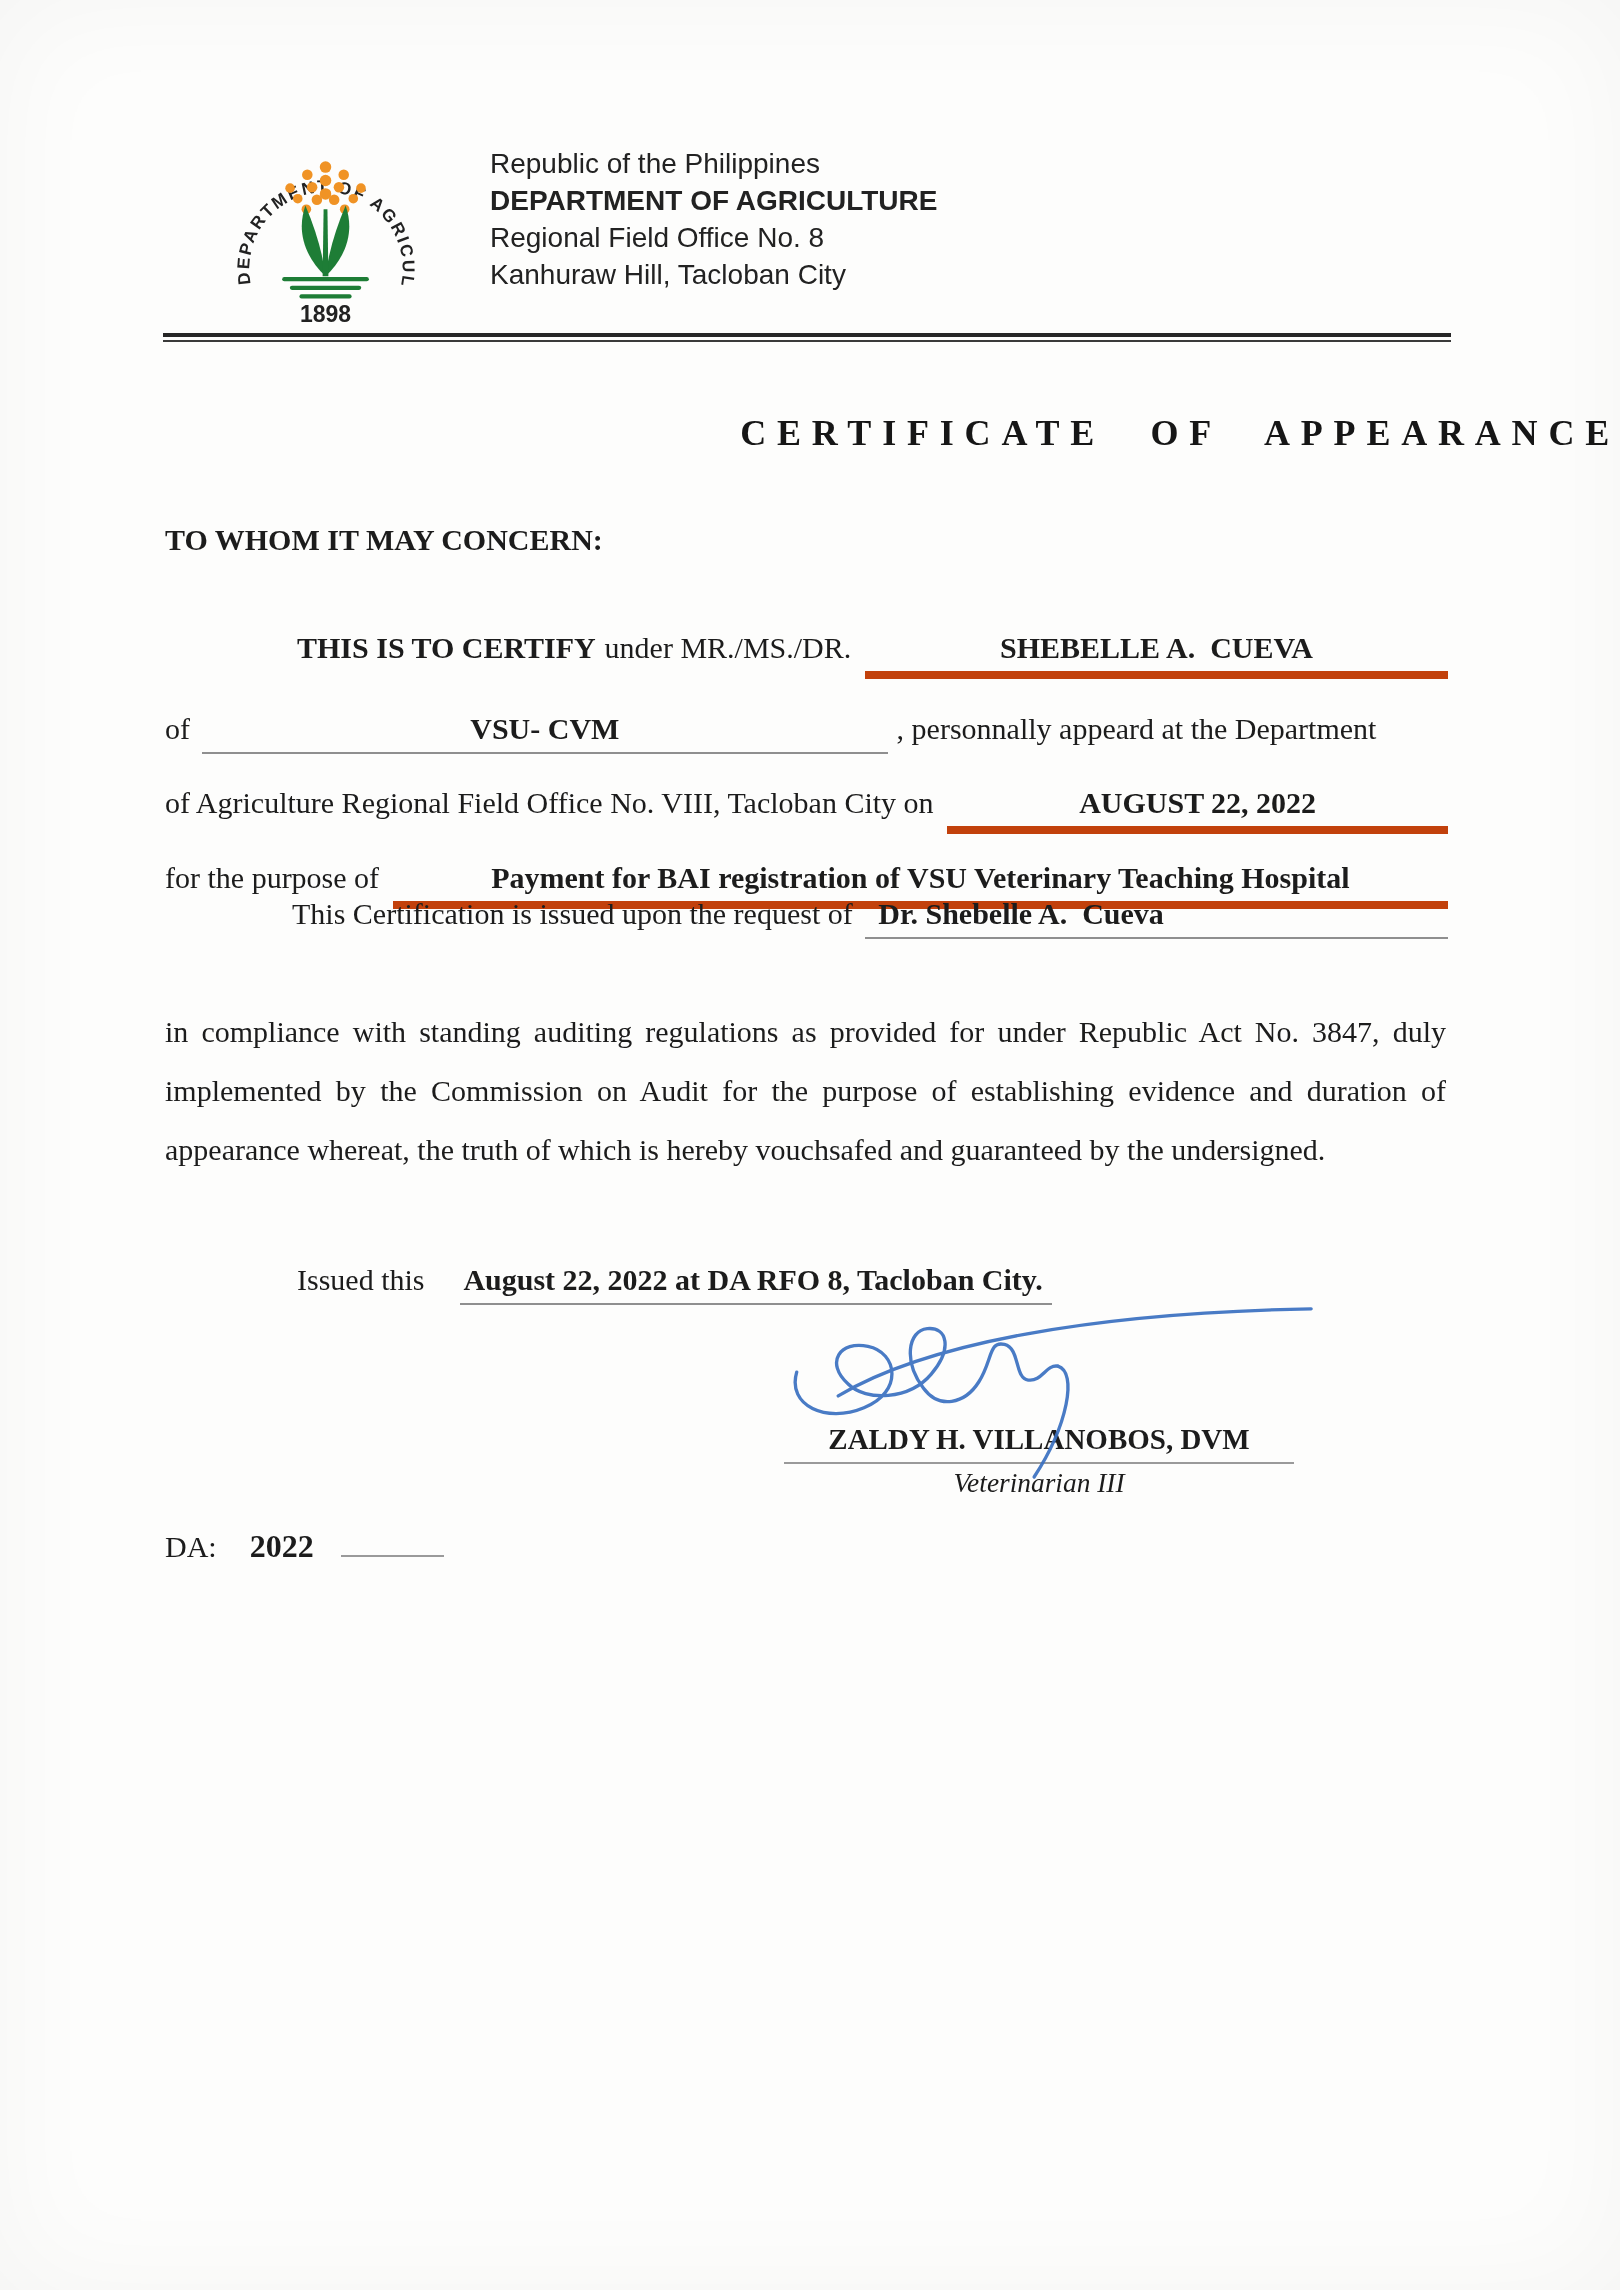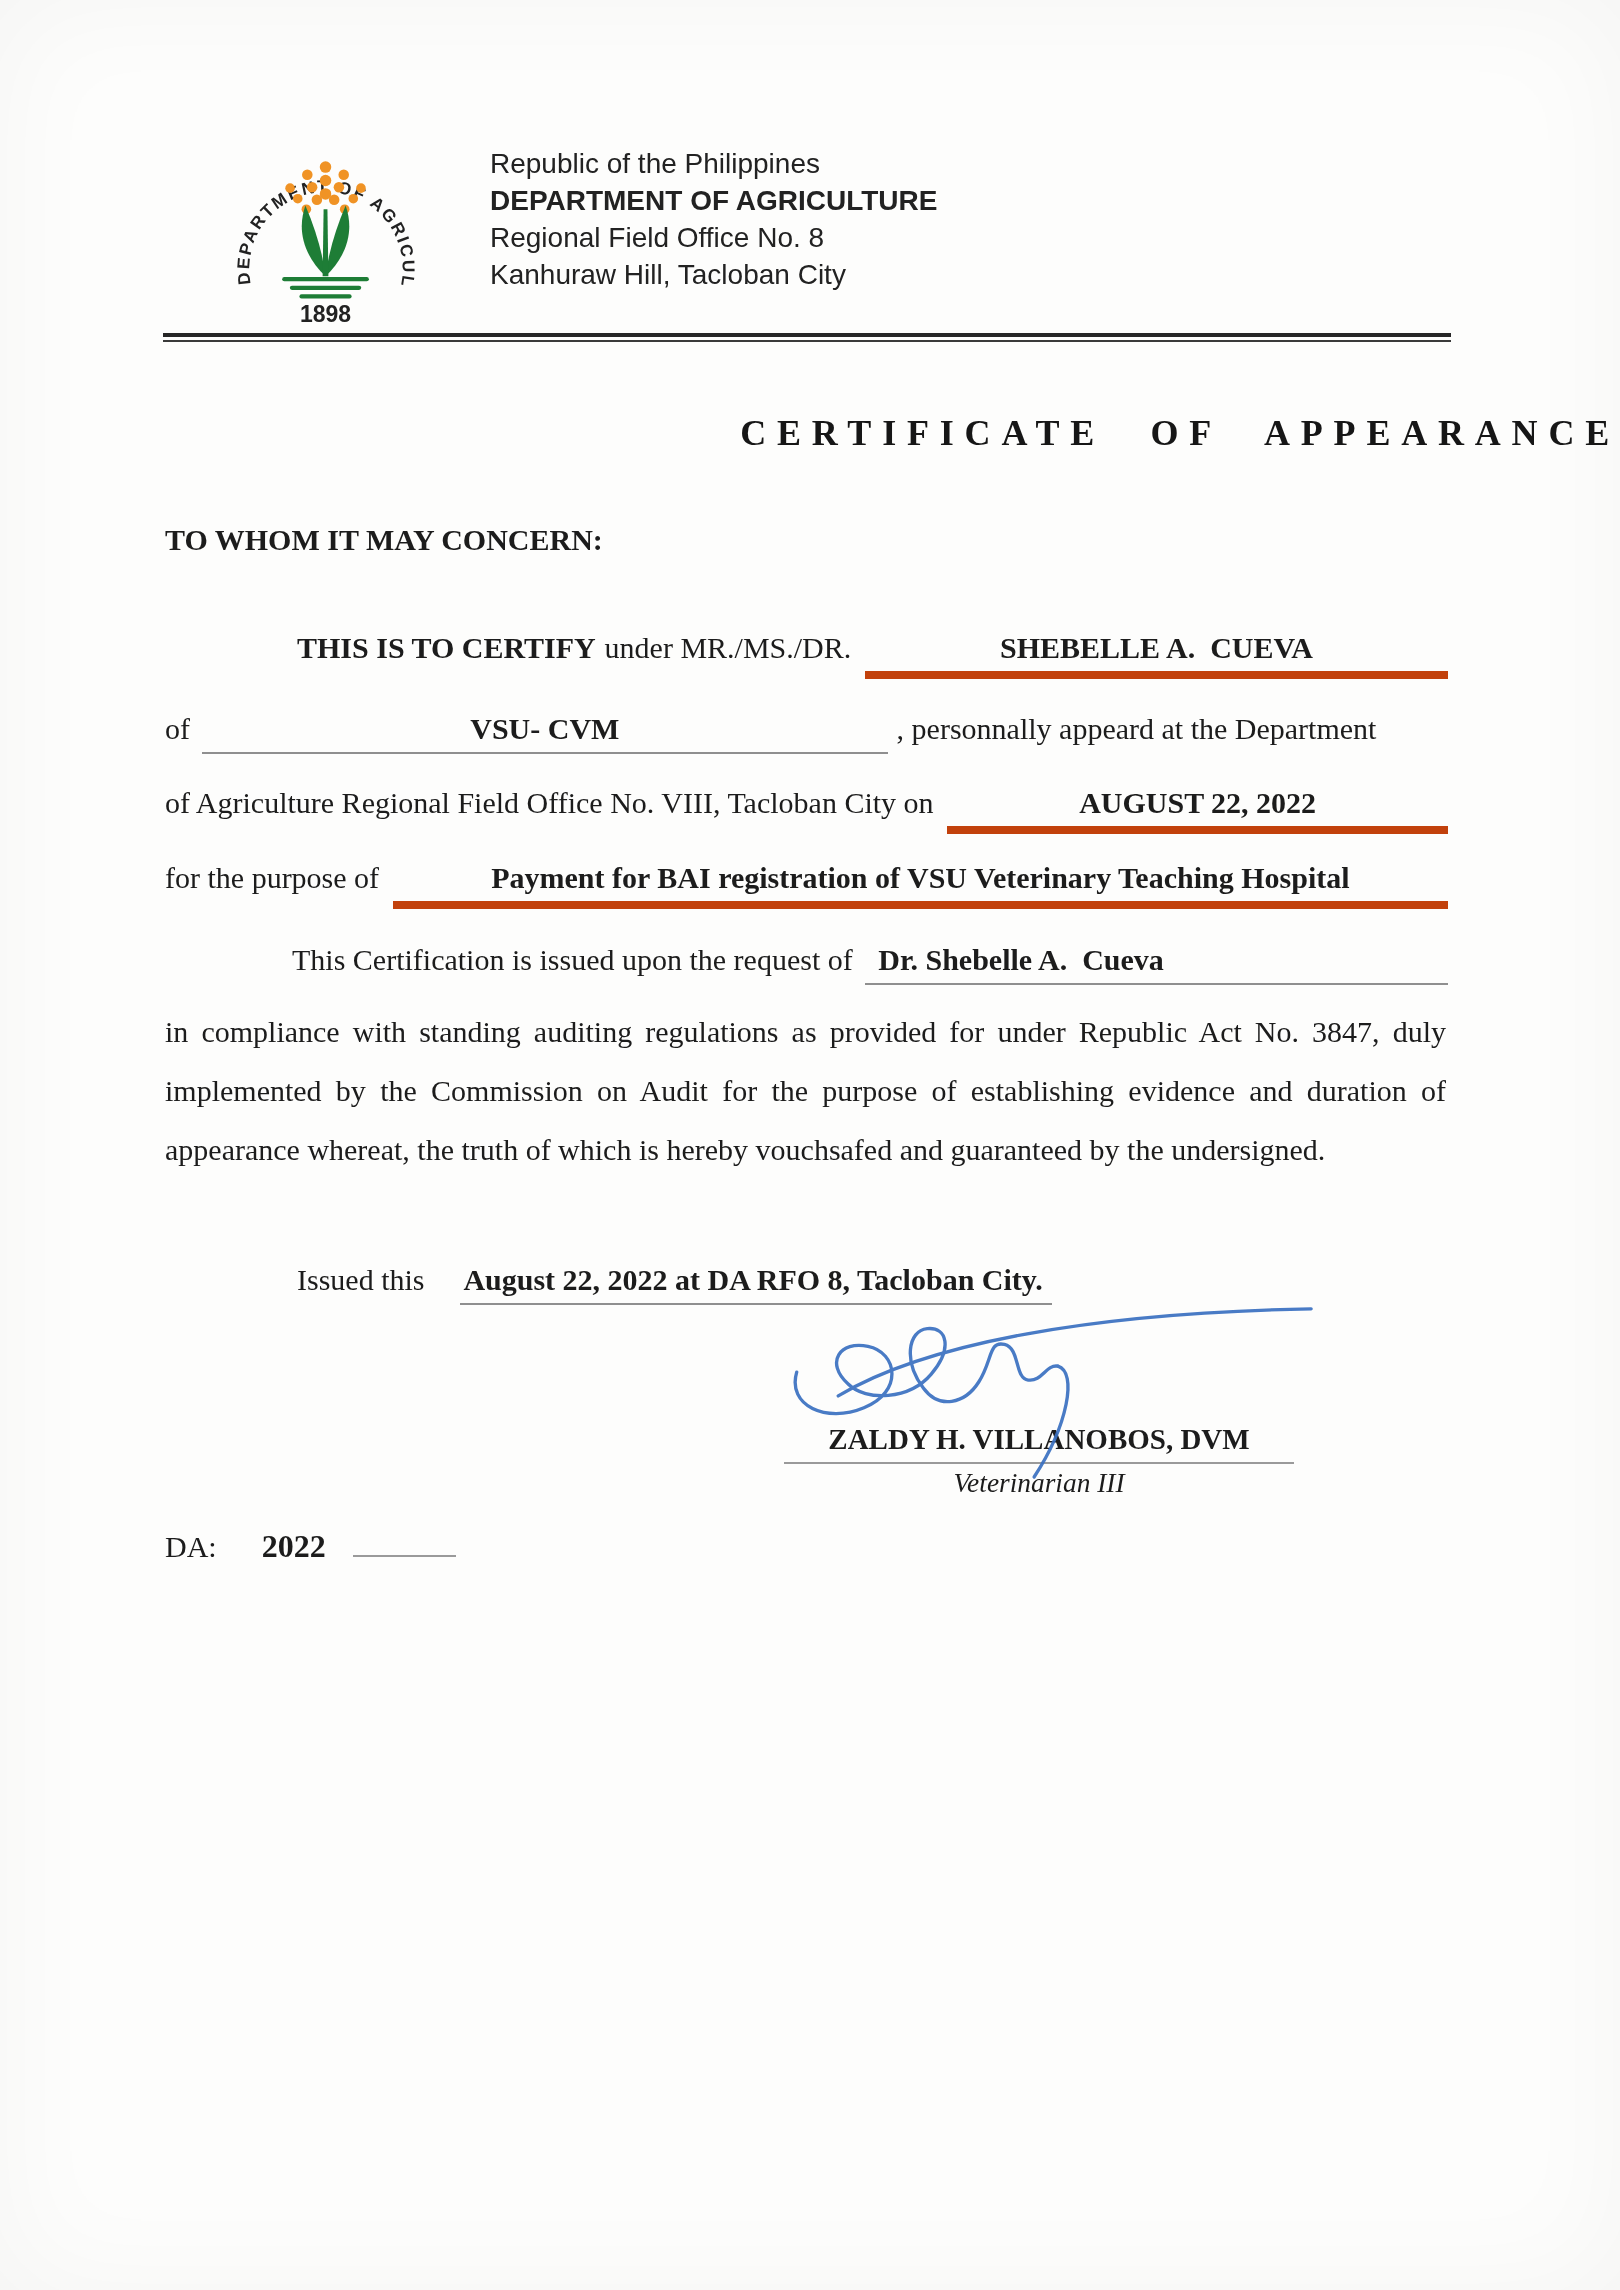--- a/index.html
+++ b/index.html
@@ -69,21 +69,21 @@
     border-bottom: 2px solid #8f8f8f;
     text-align: center;
     margin-left: 11.8px;
     padding-bottom: 2.9px;
   }
   .salutation { top: 519px; font-weight: 700; text-align: right; }
   .l-certify  { top: 627px; padding-left: 132px; }
   .l-of       { top: 708px; }
   .l-date     { top: 782px; }
   .l-purpose  { top: 857px; }
-  .l-request  { top: 939px; padding-left: 127px; }
+  .l-request  { top: 893px; padding-left: 127px; }
 
   .paragraph {
     position: absolute; top: 1002px; left: 165px; right: 174px;
     font-size: 30px; line-height: 59px;
     text-align: justify;
   }
 
   .l-issued { top: 1259px; padding-left: 132px; }
   .issued-value {
     border-bottom: 2px solid #8f8f8f;
@@ -97,21 +97,21 @@
     margin-top: 149px;
     font-weight: 700; font-size: 29px;
     text-align: center;
     border-bottom: 2px solid #9a9a9a;
     padding-bottom: 5.9px;
   }
   .sig-title { font-style: italic; font-size: 27.4px; text-align: center; padding-top: 3.9px; }
 
   
   .l-da { top: 1524px; align-items: baseline; }
-  .da-value { font-weight: 700; font-size: 32px; margin-left: 45px; }
+  .da-value { font-weight: 700; font-size: 32px; margin-left: 33px; }
   .da-line { display: inline-block; width: 103px; border-bottom: 2px solid #9a9a9a; margin-left: 27.4px; height: 33px; }
 </style>
 </head>
 <body>
 
 <div class="page">
 
   <header class="letterhead">
     <svg class="seal" viewBox="0 0 215 215">
       <defs>

